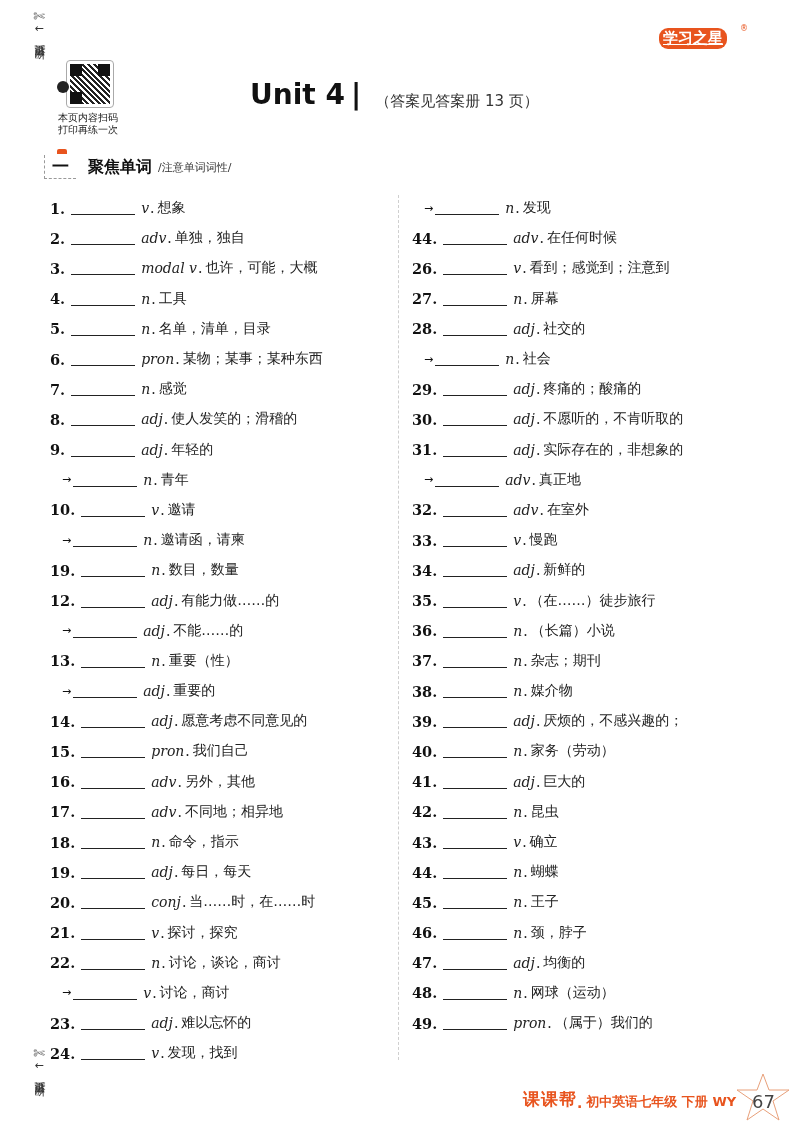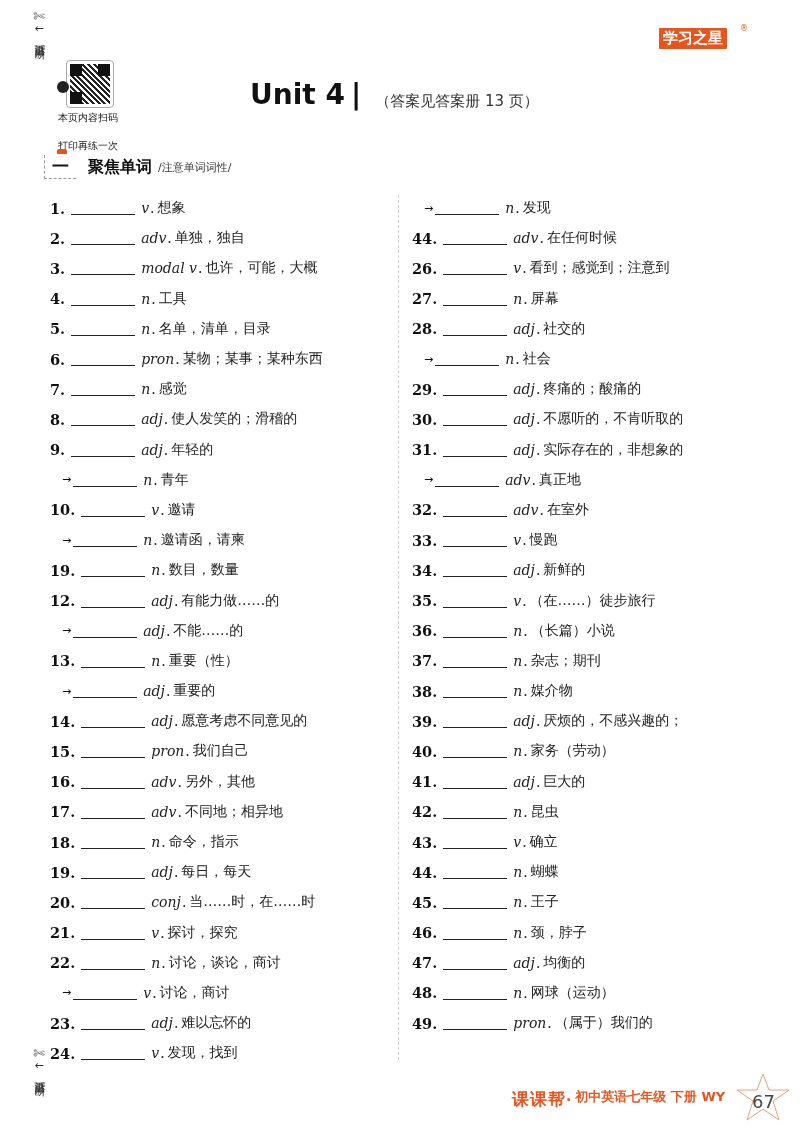--- a/index.html
+++ b/index.html
@@ -18,21 +18,21 @@
     .qr-wrap { position: absolute; left: 56px; top: 60px; width: 64px; }
     .qr { width: 48px; height: 48px; margin-left: 10px; border: 1px solid #aaa; border-radius: 4px; padding: 3px; background: #fff; position: relative; }
     .qr-grid { width: 100%; height: 100%; background:
         linear-gradient(90deg, #111 0 30%, transparent 30% 70%, #111 70% 100%) top/100% 30% no-repeat,
         linear-gradient(90deg, #111 0 30%, transparent 30%) bottom/100% 30% no-repeat,
         repeating-linear-gradient(45deg, #222 0 2px, #fff 2px 4px); }
     .qr-dot { position: absolute; left: -10px; top: 20px; width: 12px; height: 12px; border-radius: 50%; background: #222; }
     .qr-caption { font-family: "DejaVu Sans", sans-serif; font-size: 10px; line-height: 12px; color: #222; text-align: center; margin-top: 4px; white-space: nowrap; }
 
     
-    .brand { position: absolute; left: 659px; top: 28px; background: #e8541e; color: #fff; font-family: "DejaVu Sans", sans-serif; font-weight: bold; font-size: 15px; padding: 1px 4px; border-radius: 1px; letter-spacing: 0; }
+    .brand { position: absolute; left: 659px; top: 28px; background: #e8541e; color: #fff; font-family: "DejaVu Sans", sans-serif; font-weight: bold; font-size: 15px; padding: 1px 4px; border-radius: 9px; letter-spacing: 0; text-decoration: underline; }
     .brand-reg { position: absolute; left: 740px; top: 24px; font-size: 8px; color: #e8541e; font-family: "DejaVu Sans", sans-serif; }
 
     
     .title { position: absolute; left: 250px; top: 78px; display: flex; align-items: flex-end; font-family: "DejaVu Sans", sans-serif; white-space: nowrap; }
     .title-unit { font-size: 28px; font-weight: bold; color: #111; }
     .title-sep { font-size: 28px; font-weight: bold; color: #111; margin: 0 10px 0 6px; }
     .title-main { font-size: 27px; font-weight: bold; color: #111; letter-spacing: 1px; }
     .title-note { font-size: 15px; color: #333; margin-left: 4px; }
 
     
@@ -52,21 +52,21 @@
     .row { height: 30.2px; display: flex; align-items: center; white-space: nowrap; font-size: 14px; }
     .num { font-weight: bold; font-size: 14.5px; color: #111; }
     .blank { display: inline-block; width: 64px; border-bottom: 1px solid #222; height: 14px; margin: 0 6px 0 6px; }
     .row.sub .blank { margin-left: 2px; }
     .sub-arrow { font-family: "DejaVu Sans", sans-serif; font-size: 11px; color: #111; margin-left: 12px; }
     .pos { font-style: italic; font-size: 14px; color: #222; margin-right: 1px; }
     .dot { color: #222; margin-right: 3px; }
     .meaning { font-family: "DejaVu Sans", sans-serif; font-size: 14px; color: #222; }
 
     
-    .footer { position: absolute; left: 512px; top: 1088px; display: flex; align-items: flex-start; font-family: "DejaVu Sans", sans-serif; color: #e8541e; white-space: nowrap; }
+    .footer { position: absolute; left: 523px; top: 1088px; display: flex; align-items: flex-end; font-family: "DejaVu Sans", sans-serif; color: #e8541e; white-space: nowrap; }
     .footer-brand { font-size: 17px; font-weight: bold; letter-spacing: 1px; }
     .footer-brand-dot { font-size: 14px; font-weight: bold; margin-right: 4px; }
     .footer-book { font-size: 13px; font-weight: bold; }
     .page-star { position: absolute; left: 735px; top: 1072px; width: 56px; height: 52px; }
     .page-num { position: absolute; left: 752px; top: 1091px; font-family: "DejaVu Sans", sans-serif; font-size: 18px; color: #444; }
   </style>
 </head>
 <body>
 
 <div class="tear tear-top">
@@ -74,21 +74,21 @@
   <span class="arrow">←</span>
   <span class="vtext">活页可断</span>
 </div>
 
 <div class="qr-wrap">
   <div class="qr">
     <div class="qr-grid"></div>
     <div class="qr-dot"></div>
   </div>
   <div class="qr-caption">本页内容扫码</div>
-  <div class="qr-caption" style="margin-top:16px">打印再练一次</div>
+  <div class="qr-caption" style="margin-top:0">打印再练一次</div>
 </div>
 
 <div class="brand">学习之星</div>
 <div class="brand-reg">®</div>
 
 <div class="title">
   <span class="title-unit">Unit 4</span>
   <span class="title-sep">|</span>
   <span class="title-note">（答案见答案册 13 页）</span>
 </div>

